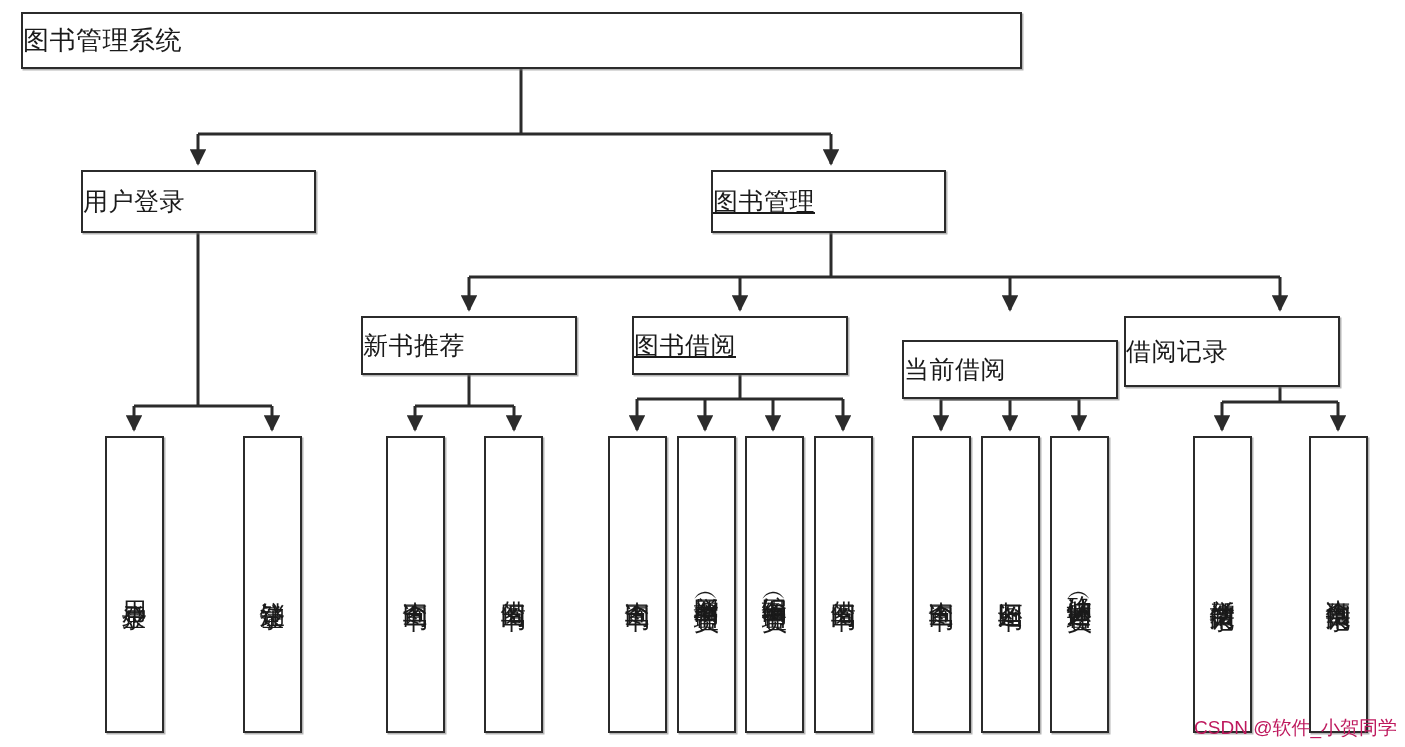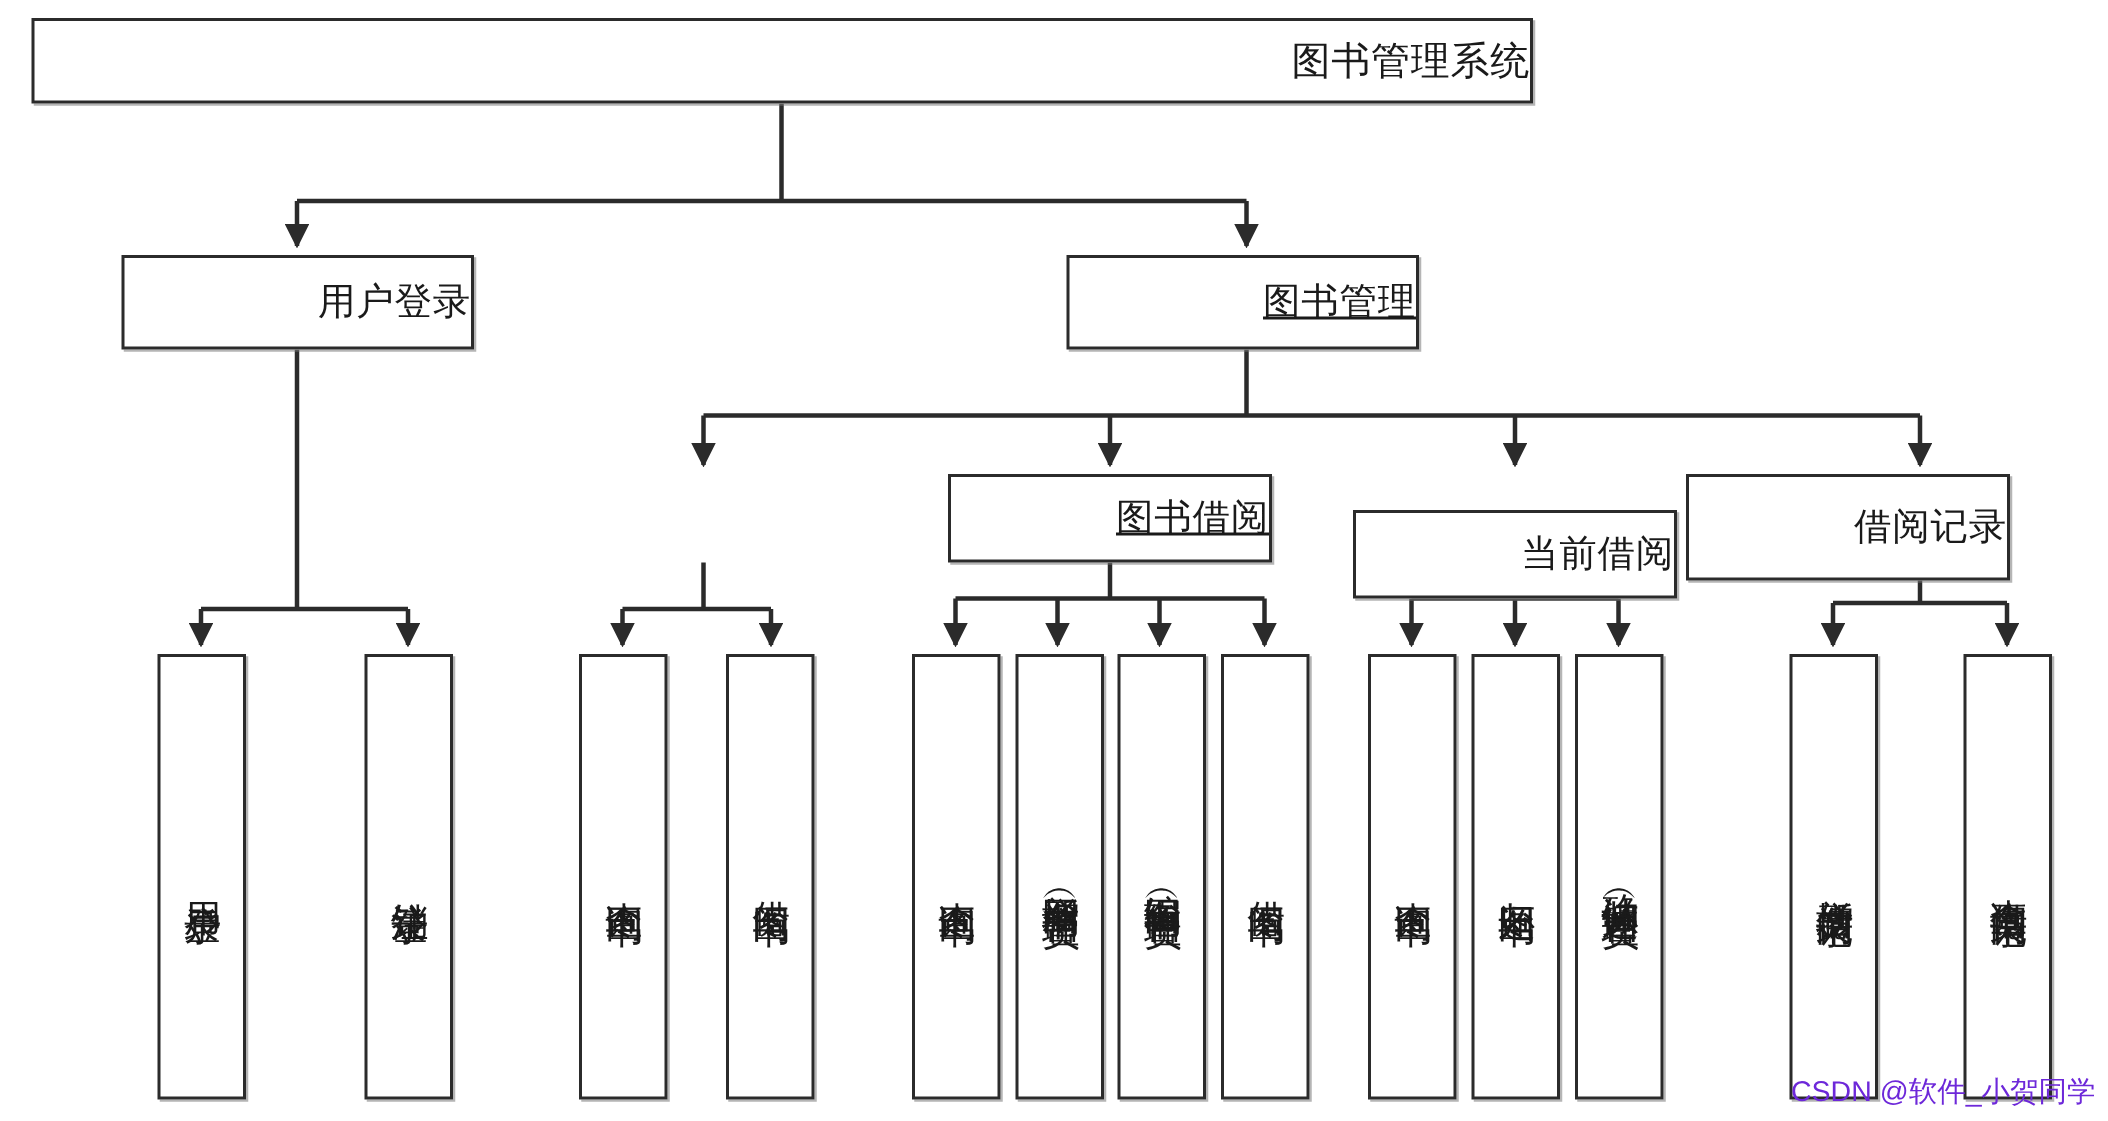--- a/index.html
+++ b/index.html
@@ -28,21 +28,21 @@
     height: 747px;
     pointer-events: none;
   }
   .node {
     position: absolute;
     box-sizing: border-box;
     border: 2.5px solid #2b2b2b;
     background: #ffffff;
     display: flex;
     align-items: center;
-    justify-content: flex-end;
+    justify-content: flex-start;
     color: #1a1a1a;
     box-shadow: 1.5px 1.5px 0 rgba(120,120,120,0.55);
   }
   .node .label {
     display: block;
     text-align: center;
     line-height: 1.18;
     letter-spacing: 0.5px;
   }
   
@@ -62,21 +62,21 @@
     font-size: 25px;
     line-height: 1.05;
     letter-spacing: 2px;
     white-space: nowrap;
   }
   #watermark {
     position: absolute;
     right: 8px;
     bottom: 6px;
     font-size: 19px;
-    color: #6d28d9;
+    color: #be185d;
     white-space: nowrap;
     font-family: "Liberation Sans", "DejaVu Sans", sans-serif;
   }
 </style>
 </head>
 <body>
 
 <div id="diagram">
 
   <svg id="edges" viewBox="0 0 1405 747" xmlns="http://www.w3.org/2000/svg">
@@ -134,20 +134,23 @@
   </div>
 
   <div class="node horizontal" style="left:81px; top:170px; width:235px; height:63px;">
     <span class="label">用户登录</span>
   </div>
 
   <div class="node horizontal" style="left:711px; top:170px; width:235px; height:63px;text-decoration:underline;">
     <span class="label">图书管理</span>
   </div>
 
+  <div class="node horizontal" style="left:361px; top:316px; width:216px; height:59px;">
+    <span class="label">新书推荐</span>
+  </div>
 
   <div class="node horizontal" style="left:632px; top:316px; width:216px; height:59px;text-decoration:underline;">
     <span class="label">图书借阅</span>
   </div>
 
   <div class="node horizontal" style="left:902px; top:316px; width:216px; height:59px;margin-top:24px;">
     <span class="label">当前借阅</span>
   </div>
 
   <div class="node horizontal" style="left:1124px; top:316px; width:216px; height:71px;">

